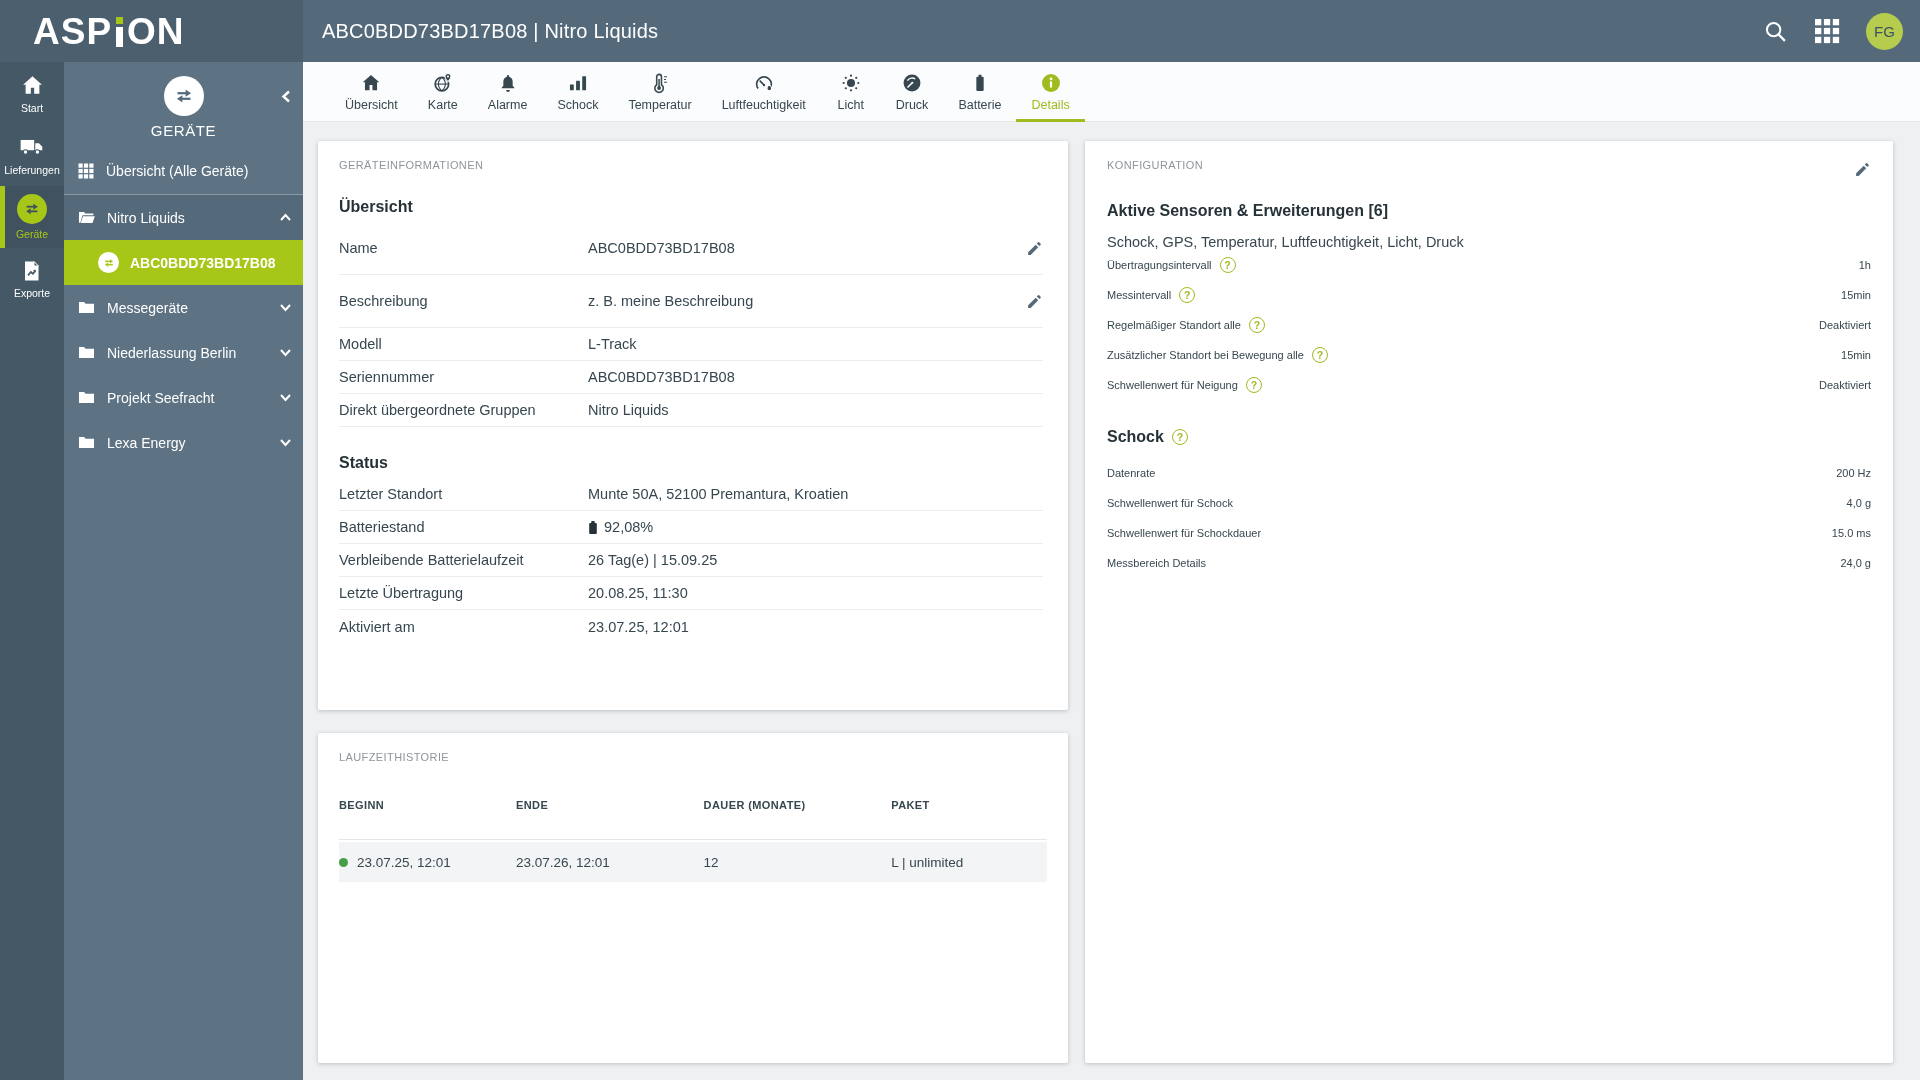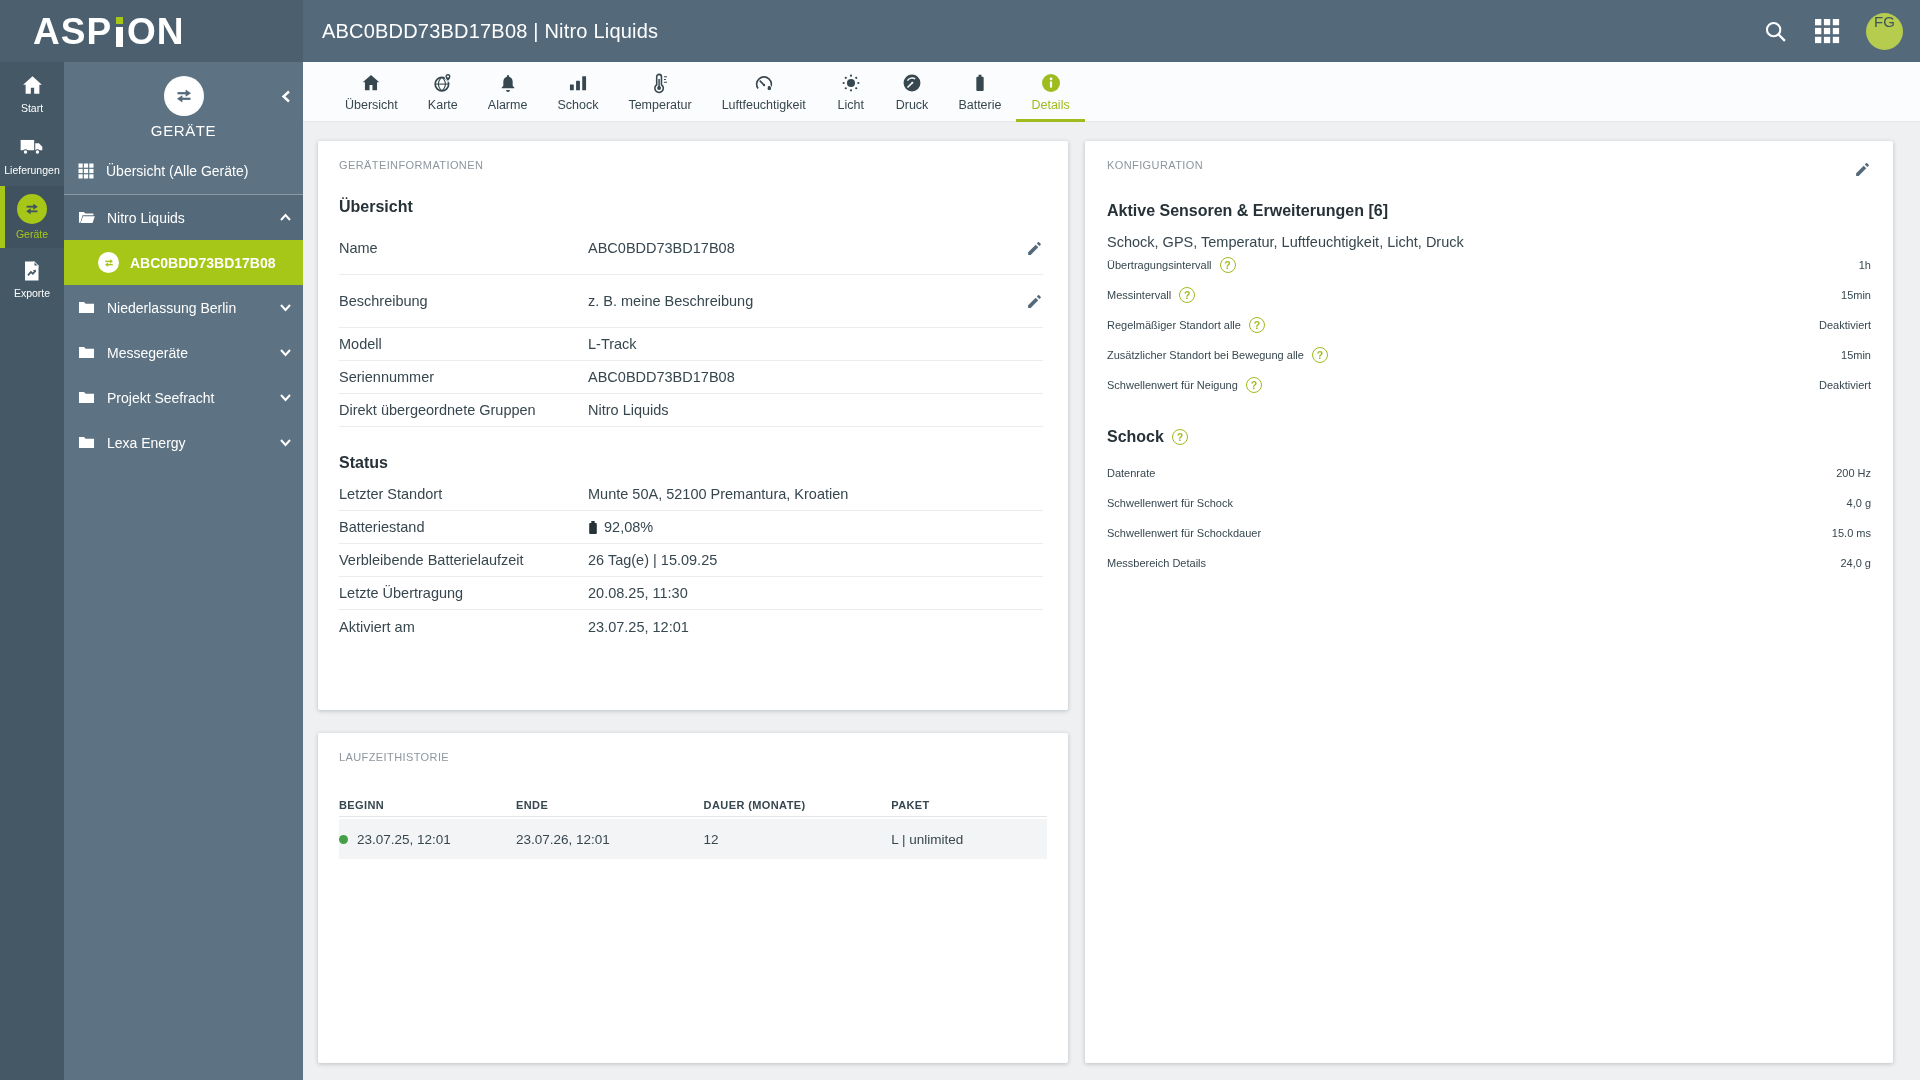--- a/index.html
+++ b/index.html
@@ -8,21 +8,21 @@
 
   
   .topbar { position:absolute; top:0; left:0; right:0; height:62px; background:#546a7b; display:flex; align-items:stretch; z-index:20; }
   .logo-block { width:303px; flex:none; background:#4b5f6e; display:flex; align-items:center; padding-left:33px; }
   .logo { display:flex; align-items:flex-start; color:#fff; font-weight:bold; font-size:37px; line-height:37px; letter-spacing:1px; cursor:pointer; }
   .logo-i { width:7px; height:20px; background:#fff; margin:14px 4px 0 4px; position:relative; display:inline-block; }
   .logo-i::before { content:''; position:absolute; top:-10px; left:0; width:7px; height:7px; background:#a6c717; }
   .header-title { flex:1; display:flex; align-items:center; padding-left:19px; color:#fff; font-size:20px; letter-spacing:.2px; }
   .header-actions { display:flex; align-items:center; gap:26px; padding-right:17px; }
   .icon-btn { background:none; border:none; cursor:pointer; display:flex; align-items:center; justify-content:center; padding:0; }
-  .avatar { width:37px; height:37px; border-radius:50%; background:#b5cc4e; color:#3e5260; display:flex; align-items:flex-start; justify-content:center; font-size:15px; border:none; cursor:pointer; }
+  .avatar { width:37px; height:37px; border-radius:50%; background:#b5cc4e; color:#3e5260; display:flex; align-items:center; justify-content:center; font-size:15px; border:none; cursor:pointer; }
 
   
   .rail { position:absolute; top:62px; left:0; bottom:0; width:64px; background:#455866; z-index:15; }
   .rail-item { height:62px; display:flex; flex-direction:column; align-items:center; justify-content:center; gap:4px; color:#fff; font-size:10.5px; position:relative; cursor:pointer; }
   .rail-item svg { flex:none; }
   .rail-item.active { color:#a6c717; background:#40525f; }
   .rail-item.active::before { content:''; position:absolute; left:0; top:0; bottom:0; width:5px; background:#a6c717; }
   .circle-badge { width:30px; height:30px; border-radius:50%; display:flex; align-items:center; justify-content:center; }
   .circle-badge.green { background:#a6c717; }
   .circle-badge.white-sm { width:21px; height:21px; background:#fff; }
@@ -71,21 +71,21 @@
   .sensors-line { margin-top:14px; font-size:14.5px; }
   .crow { display:flex; align-items:center; height:30px; font-size:11px; }
   .crow .lbl { display:flex; align-items:center; gap:8px; }
   .crow .val { margin-left:auto; }
   .help { width:16px; height:16px; border-radius:50%; border:1.5px solid #9ebc1e; color:#9ebc1e; font-size:10.5px; font-weight:bold; display:inline-flex; align-items:center; justify-content:center; cursor:pointer; background:none; flex:none; }
   .help::after { content:"?"; }
   .edit-fab { position:absolute; top:20px; right:22px; background:none; border:none; cursor:pointer; display:flex; }
 
   
   .htable { margin-top:36px; }
-  .hhead { display:grid; grid-template-columns:25% 26.5% 26.5% 22%; font-size:11px; font-weight:bold; color:#37474f; letter-spacing:.4px; padding-bottom:5px; border-bottom:1px solid #e6e6e6; }
+  .hhead { display:grid; grid-template-columns:25% 26.5% 26.5% 22%; font-size:11px; font-weight:bold; color:#37474f; letter-spacing:.4px; padding-bottom:28px; border-bottom:1px solid #e6e6e6; }
   .hrow { display:grid; grid-template-columns:25% 26.5% 26.5% 22%; align-items:center; height:40px; margin-top:2px; background:#f3f4f6; font-size:13.5px; color:#37474f; }
   .hrow .cell { display:flex; align-items:center; }
   .status-dot { width:9px; height:9px; border-radius:50%; background:#43a047; display:inline-block; margin-right:9px; flex:none; }
 </style>
 </head>
 <body>
 
 <header class="topbar">
   <div class="logo-block">
     <div class="logo">
@@ -232,35 +232,35 @@
     </span>
     <span>ABC0BDD73BD17B08</span>
   </div>
 
   <div class="tree-item">
     <span style="display:flex">
       <svg width="19" height="19" viewBox="0 0 24 24" fill="#fff">
           <path d="M2.5 5h6.4l2 2.2h10.6V19H2.5z"></path>
         </svg>
     </span>
-    <span>Niederlassung Berlin</span>
+    <span>Messegeräte</span>
     <button class="chev">
       <svg width="13" height="13" viewBox="0 0 13 13">
           <polyline points="2,4 6.5,9 11,4" fill="none" stroke="#fff" stroke-width="2"></polyline>
         </svg>
     </button>
   </div>
 
   <div class="tree-item">
     <span style="display:flex">
       <svg width="19" height="19" viewBox="0 0 24 24" fill="#fff">
           <path d="M2.5 5h6.4l2 2.2h10.6V19H2.5z"></path>
         </svg>
     </span>
-    <span>Messegeräte</span>
+    <span>Niederlassung Berlin</span>
     <button class="chev">
       <svg width="13" height="13" viewBox="0 0 13 13">
           <polyline points="2,4 6.5,9 11,4" fill="none" stroke="#fff" stroke-width="2"></polyline>
         </svg>
     </button>
   </div>
 
   <div class="tree-item">
     <span style="display:flex">
       <svg width="19" height="19" viewBox="0 0 24 24" fill="#fff">

